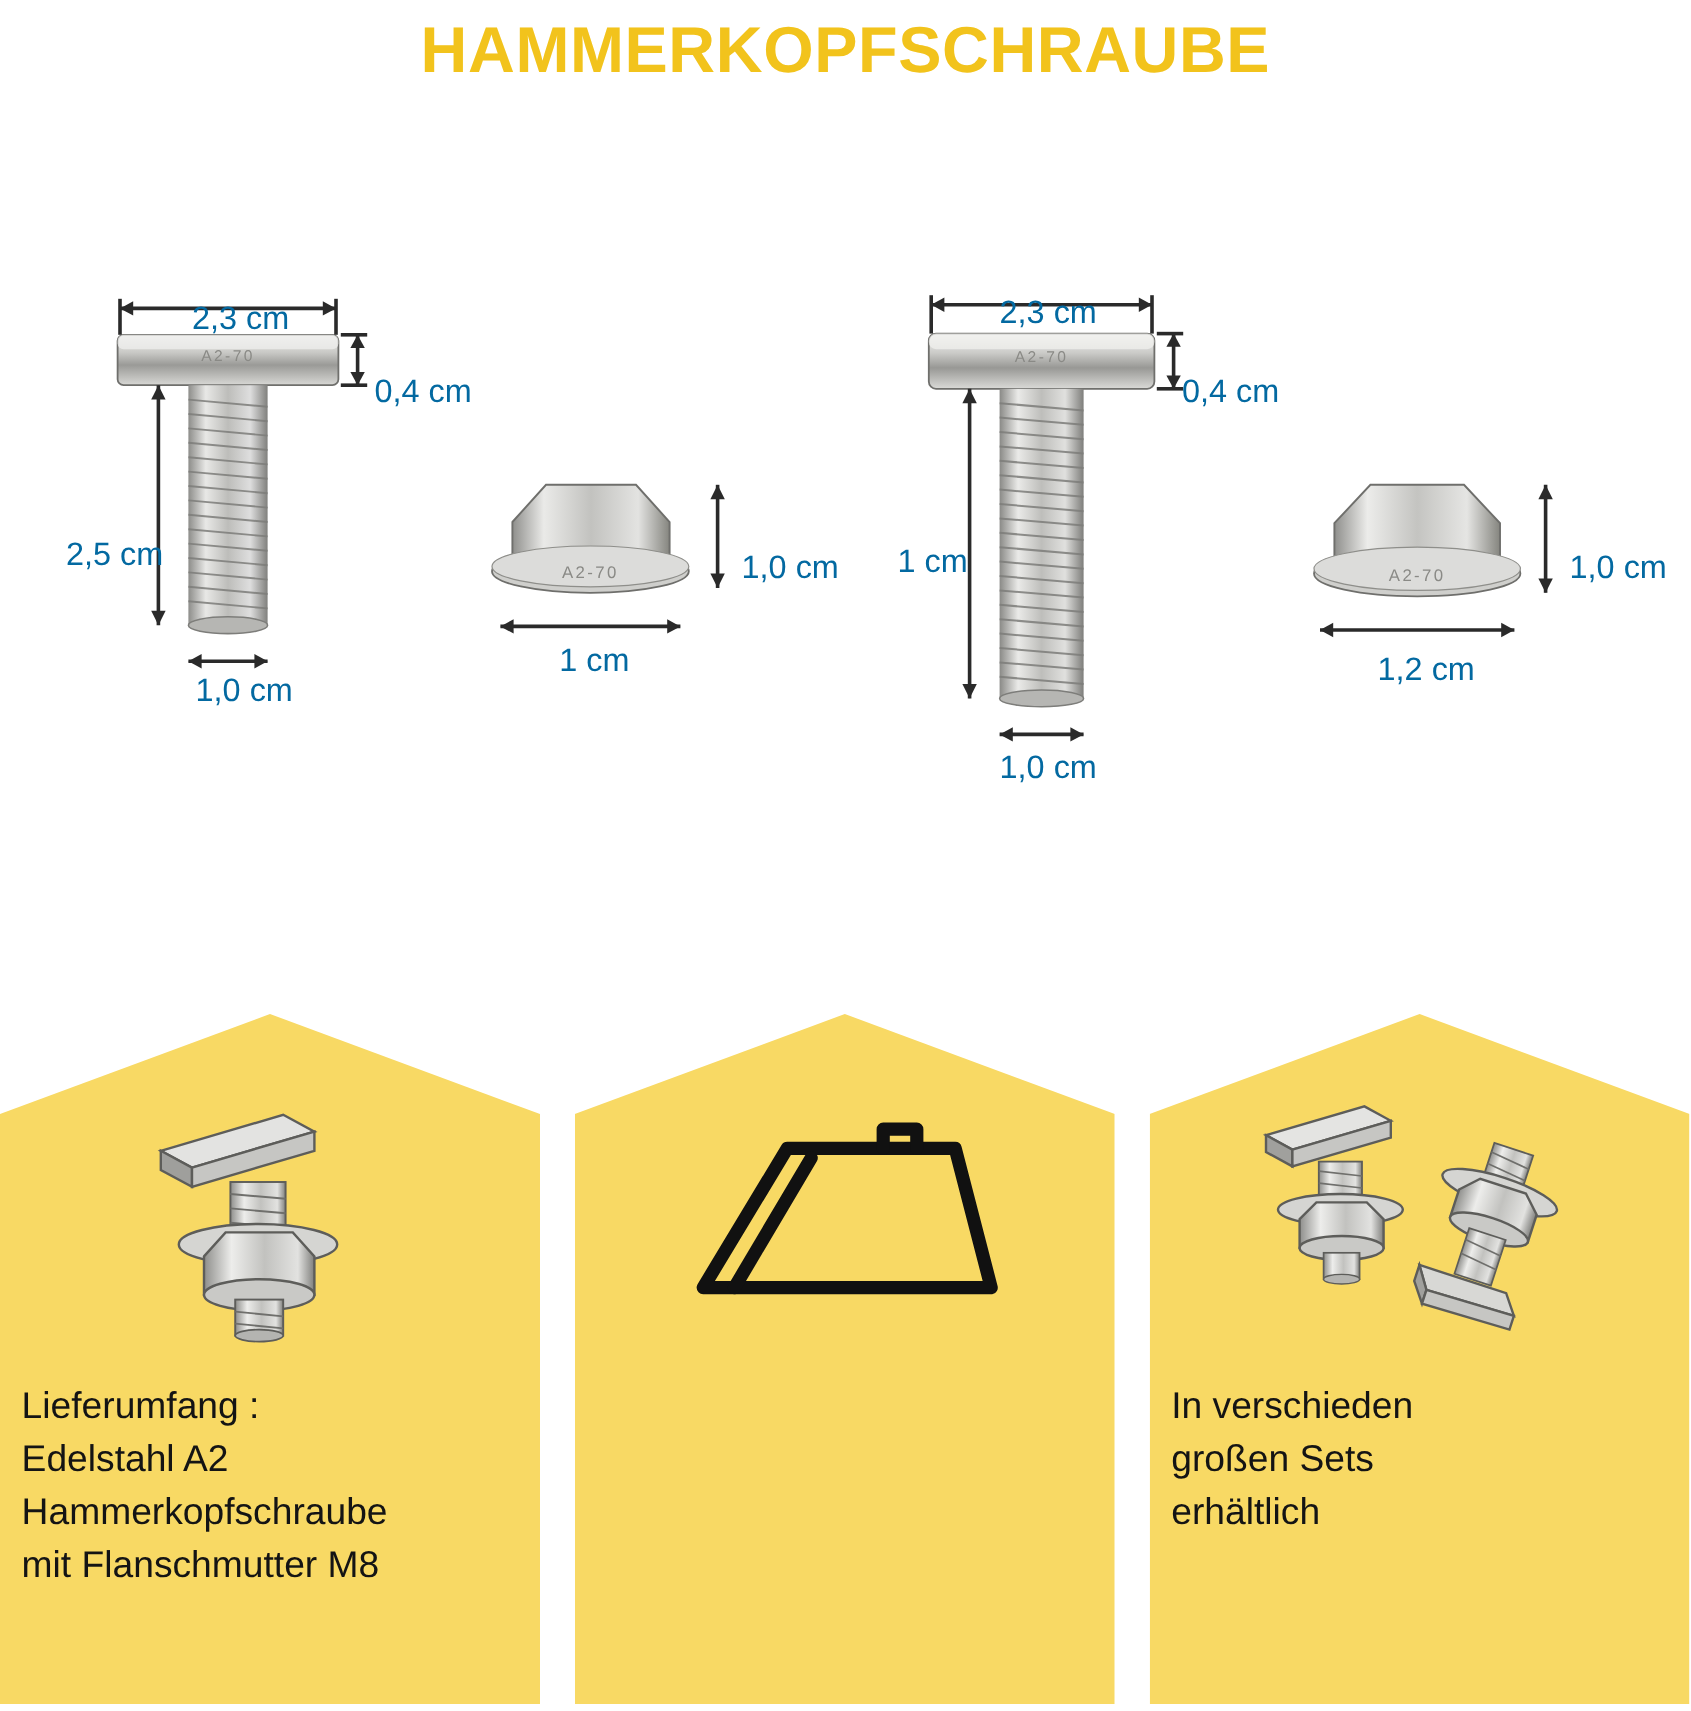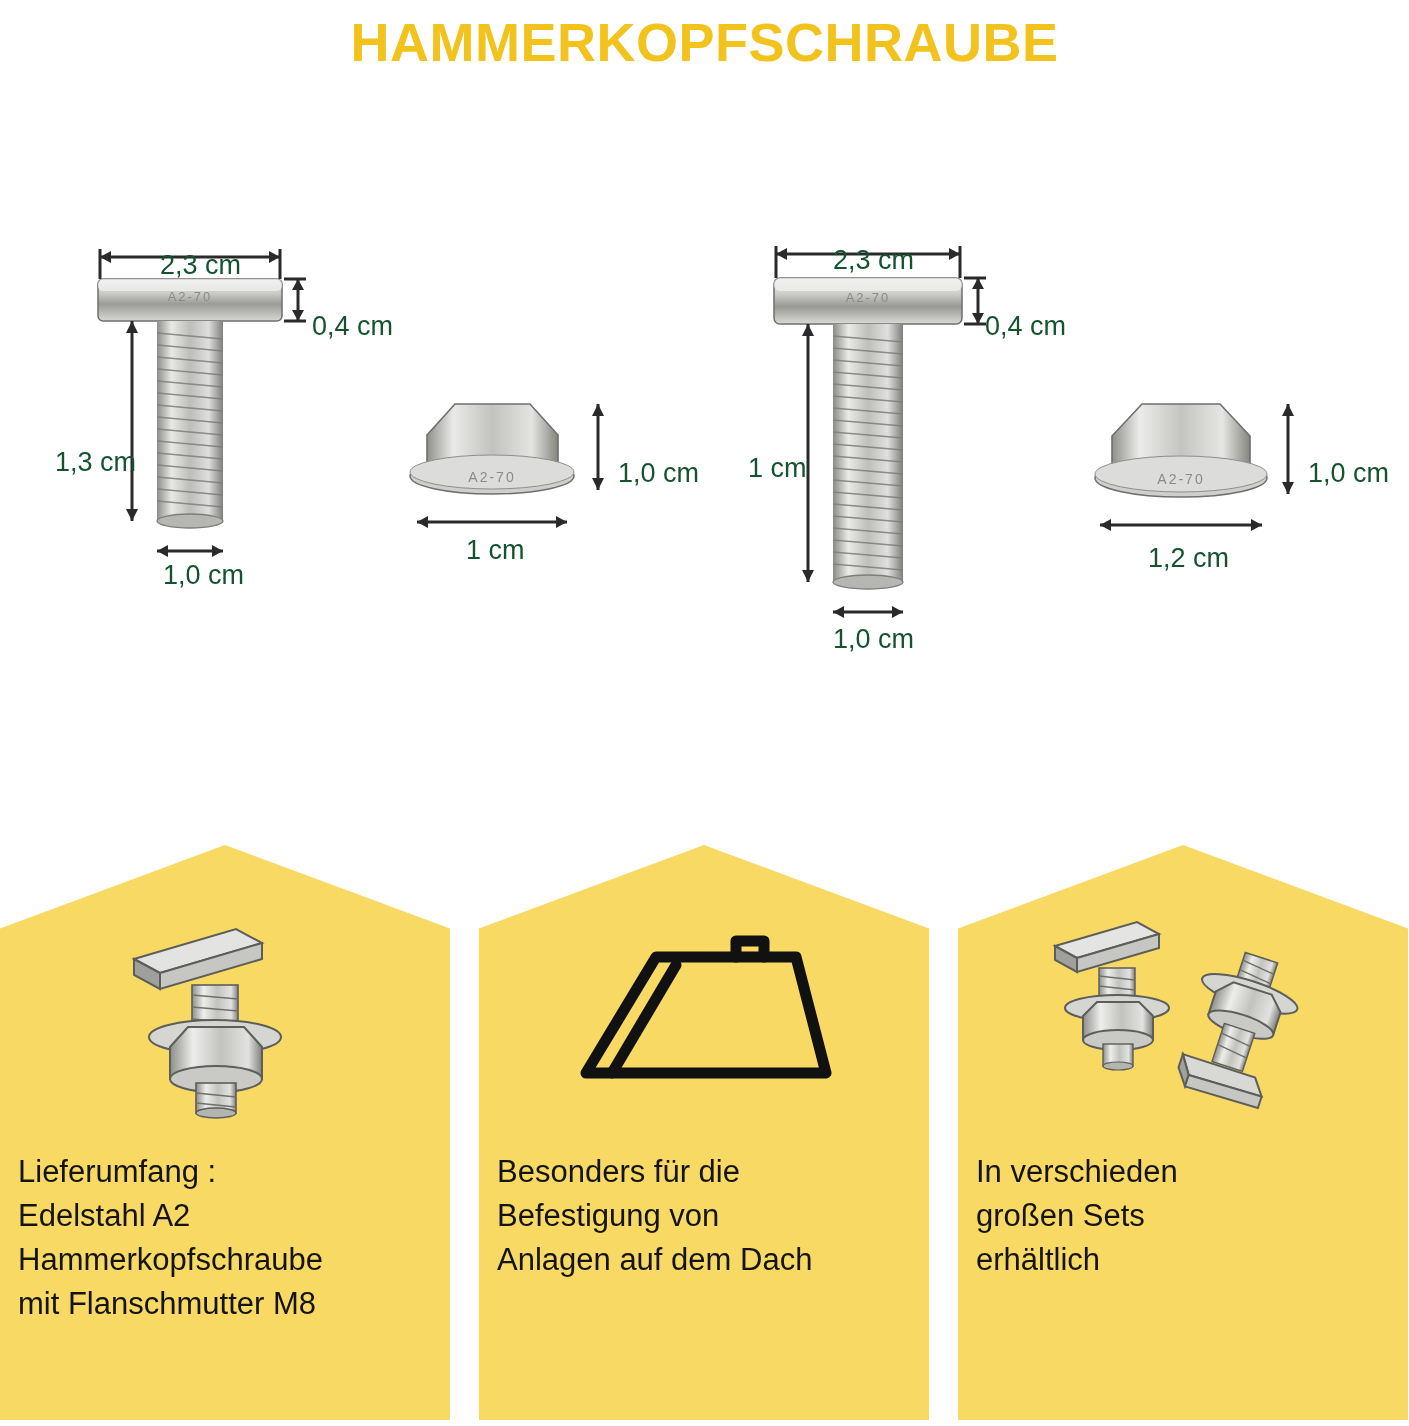--- a/index.html
+++ b/index.html
@@ -37,21 +37,21 @@
     left: 0;
     top: 175px;
     width: 1409px;
     height: 640px;
   }
 
   
   .dim {
     position: absolute;
     font-size: 27px;
-    color: #14532d;
+    color: #0369a1;
     white-space: nowrap;
     font-family: "Liberation Sans", sans-serif;
     text-align: center;
   }
 
   .metal-line { stroke: #2a2a2a; stroke-width: 3; fill: none; }
 
   
   .panels {
     position: absolute;
@@ -175,21 +175,21 @@
 
     <g class="metal-line">
       <line x1="97" y1="316" x2="163" y2="316"></line>
       <path d="M97,316 l11,-6 l0,12 z" fill="#2a2a2a" stroke="none"></path>
       <path d="M163,316 l-11,-6 l0,12 z" fill="#2a2a2a" stroke="none"></path>
     </g>
   </svg>
 
   <div class="dim" style="left:160px;top:75px;">2,3 cm</div>
   <div class="dim" style="left:312px;top:136px;">0,4 cm</div>
-  <div class="dim" style="left:55px;top:272px;">1,3 cm</div>
+  <div class="dim" style="left:55px;top:272px;">2,5 cm</div>
   <div class="dim" style="left:163px;top:385px;">1,0 cm</div>
 
   <svg width="290" height="190" style="position:absolute;left:395px;top:215px;">
     <defs>
       <linearGradient id="gNut1" x1="0" y1="0" x2="1" y2="0">
         <stop offset="0%" stop-color="#8f8f8c"></stop>
         <stop offset="20%" stop-color="#eaeae8"></stop>
         <stop offset="50%" stop-color="#c2c2bf"></stop>
         <stop offset="80%" stop-color="#e3e3e1"></stop>
         <stop offset="100%" stop-color="#85857f"></stop>
@@ -382,23 +382,20 @@
         <g fill="none" stroke="#111111" stroke-width="11" stroke-linejoin="round" stroke-linecap="round">
 
           <path d="M22,140 L92,24 L232,24 L262,140 Z"></path>
 
           <path d="M48,140 L112,32"></path>
 
           <path d="M172,24 L172,8 L200,8 L200,24"></path>
         </g>
       </svg>
     </div>
-    <div class="panel-caption" style="white-space:pre-line;">Besonders für die
-Befestigung von
-Anlagen auf dem Dach</div>
   </div>
 
   <div class="panel panel-3">
     <div class="panel-shape"></div>
     <div class="panel-icon">
       <svg width="300" height="220" viewBox="0 0 300 220">
         <defs>
           <linearGradient id="pg3" x1="0" y1="0" x2="1" y2="0">
             <stop offset="0%" stop-color="#8e8e8b"></stop>
             <stop offset="25%" stop-color="#ededeb"></stop>

